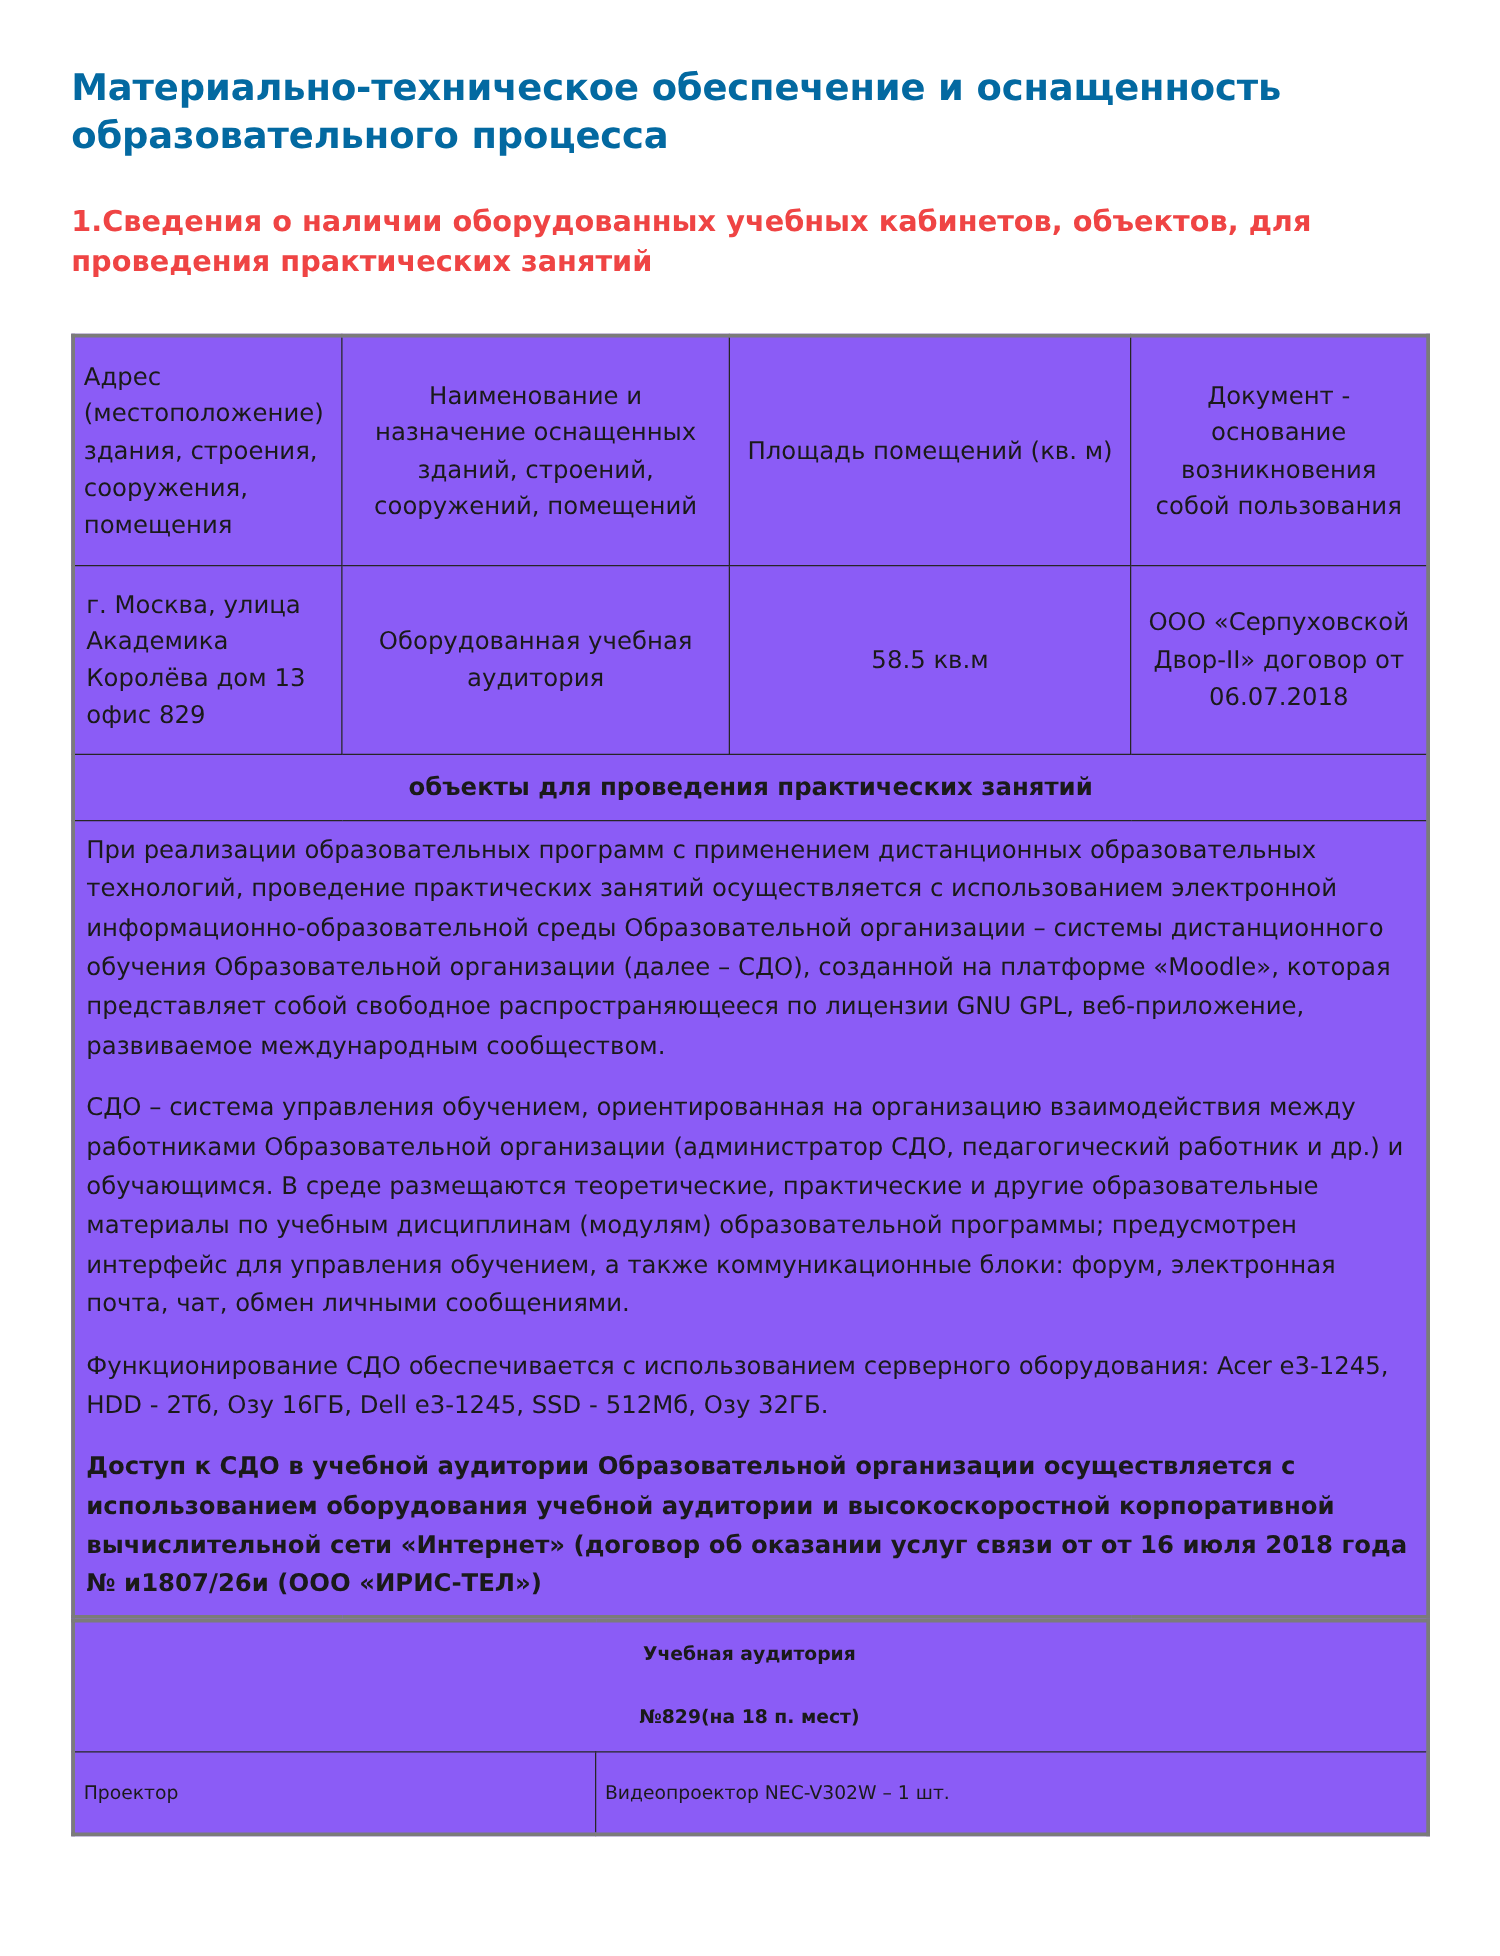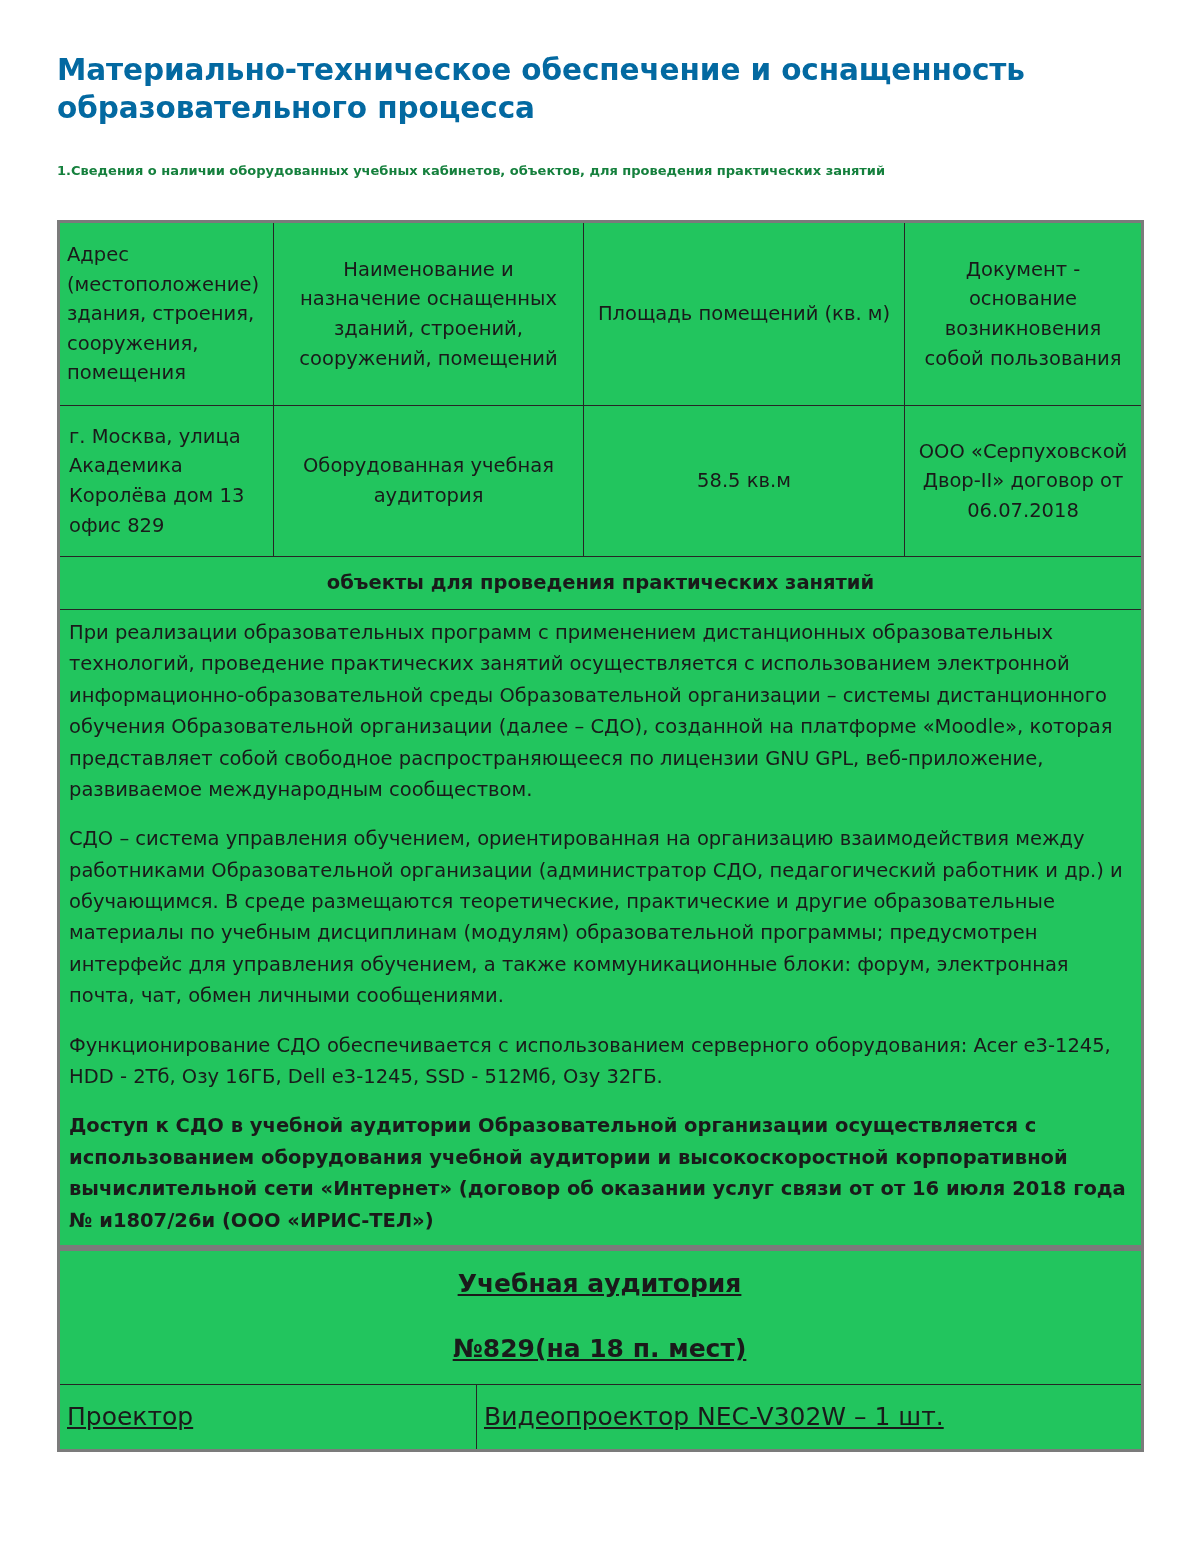--- a/index.html
+++ b/index.html
@@ -28,36 +28,36 @@
     padding: 52px 60px 0 57px;
     font-size: 29.5px;
     line-height: 1.28;
     font-weight: bold;
     color: #0369a1;
     letter-spacing: -0.1px;
   }
   .section-heading {
     margin: 0;
     padding: 34px 62px 0 57px;
-    font-size: 13px;
+    font-size: 23px;
     line-height: 1.42;
     font-weight: bold;
-    color: #15803d;
+    color: #ef4444;
   }
 
   
   .tbl-wrap {
     padding: 0 57px 0 57px;
   }
   .doc-table {
     width: 1084px;
     border-collapse: collapse;
     table-layout: fixed;
     border: 3px solid #7b7b7b;
-    background: #22c55e;
+    background: #8b5cf6;
   }
   .doc-table td {
     border: 1px solid #262626;
     vertical-align: middle;
     font-size: 19.5px;
     line-height: 1.52;
     color: #1a1a1a;
     padding: 7px 9px;
     overflow: visible;
   }
@@ -100,24 +100,23 @@
     line-height: 1.61;
     color: #1a1a1a;
   }
   .prose-cell p:last-child { margin-bottom: 2px; font-weight: bold; }
 
   
   #table-equipment { margin-top: 0; border-top: 3px solid #7b7b7b; }
   #table-equipment .e1 { width: 418px; }
   #table-equipment .e2 { width: 666px; }
   #table-equipment td {
-    font-size: 25px;
+    font-size: 15px;
     line-height: 1.5;
     padding: 9px 9px 9px 7px;
-    text-decoration: underline;
   }
   .eq-title-cell {
     text-align: center;
     font-weight: bold;
     padding-top: 14px !important;
     padding-bottom: 16px !important;
   }
   .eq-title-cell .eq-line { display: block; }
   .eq-title-cell .eq-line + .eq-line { margin-top: 28px; }
 

